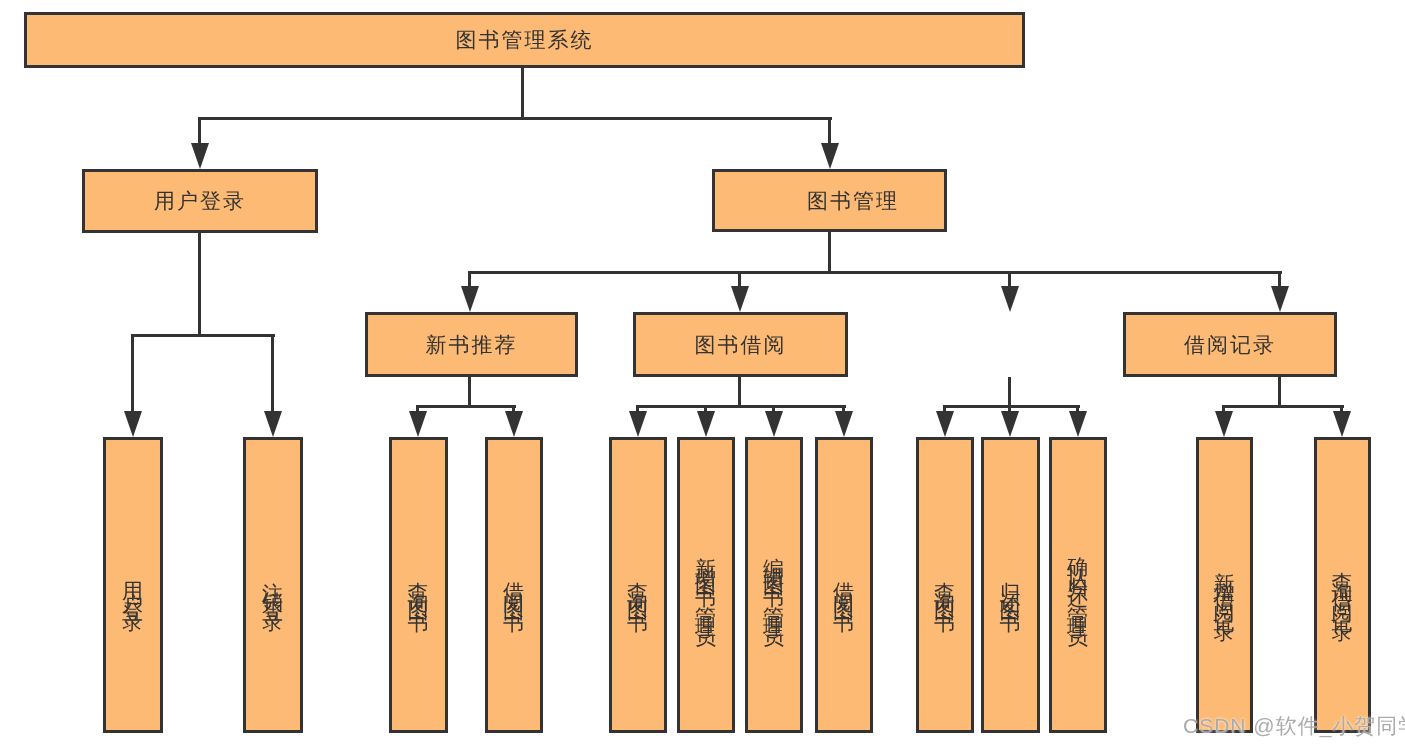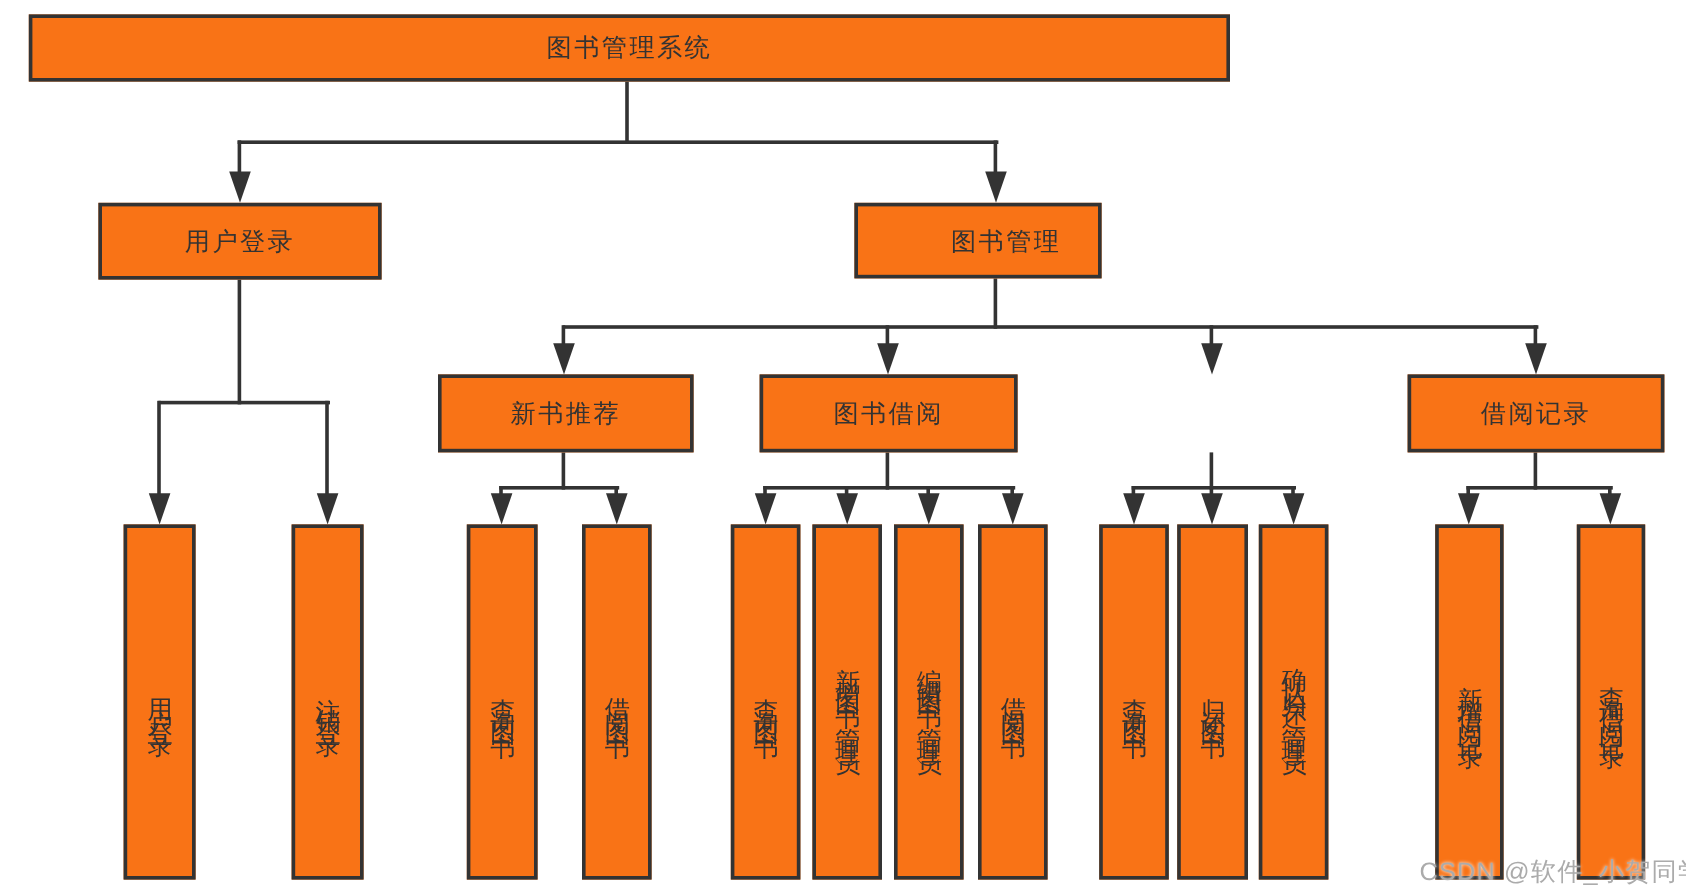--- a/index.html
+++ b/index.html
@@ -1,21 +1,21 @@
 <!DOCTYPE html>
 <html><head>
 <meta charset="utf-8">
 <style>
   html,body{margin:0;padding:0;background:#ffffff;}
   .stage{
     position:relative;width:1405px;height:747px;background:#ffffff;
     font-family:"Liberation Sans",sans-serif;overflow:hidden;color:#333;
   }
   .box{
-    position:absolute;box-sizing:border-box;background:#f97316;
+    position:absolute;box-sizing:border-box;background:#fdba74;
     border:3px solid #333333;display:flex;align-items:center;justify-content:center;
     font-size:21px;color:#333333;letter-spacing:2px;z-index:2;
   }
   .leaf{letter-spacing:0;}
   .leaf .vtext{
     writing-mode:vertical-rl;text-orientation:mixed;
     letter-spacing:10px;line-height:1;font-size:21px;
   }
   .h{position:absolute;height:3px;background:#333333;z-index:1;}
   .v{position:absolute;width:3px;background:#333333;z-index:1;}
@@ -36,34 +36,34 @@
 <div class="stage">
 
   <div class="box" style="left:24px;top:12px;width:1001px;height:56px;">
     <span>图书管理系统</span>
   </div>
 
   <div class="box" style="left:82px;top:169px;width:236px;height:64px;">
     <span>用户登录</span>
   </div>
 
-  <div class="box" style="left:712px;top:169px;width:206px;height:63px;padding-left:47px;">
+  <div class="box" style="left:712px;top:169px;width:235px;height:63px;padding-left:47px;">
     <span>图书管理</span>
   </div>
 
   <div class="box" style="left:365px;top:312px;width:213px;height:65px;">
     <span>新书推荐</span>
   </div>
 
   <div class="box" style="left:633px;top:312px;width:215px;height:65px;">
     <span>图书借阅</span>
   </div>
 
 
-  <div class="box" style="left:1173px;top:312px;width:214px;height:65px;">
+  <div class="box" style="left:1123px;top:312px;width:214px;height:65px;">
     <span>借阅记录</span>
   </div>
 
   <div class="box leaf" style="left:103px;top:437px;width:60px;height:296px;">
     <span class="vtext">用户登录</span>
   </div>
   <div class="box leaf" style="left:243px;top:437px;width:60px;height:296px;">
     <span class="vtext">注销登录</span>
   </div>
 

